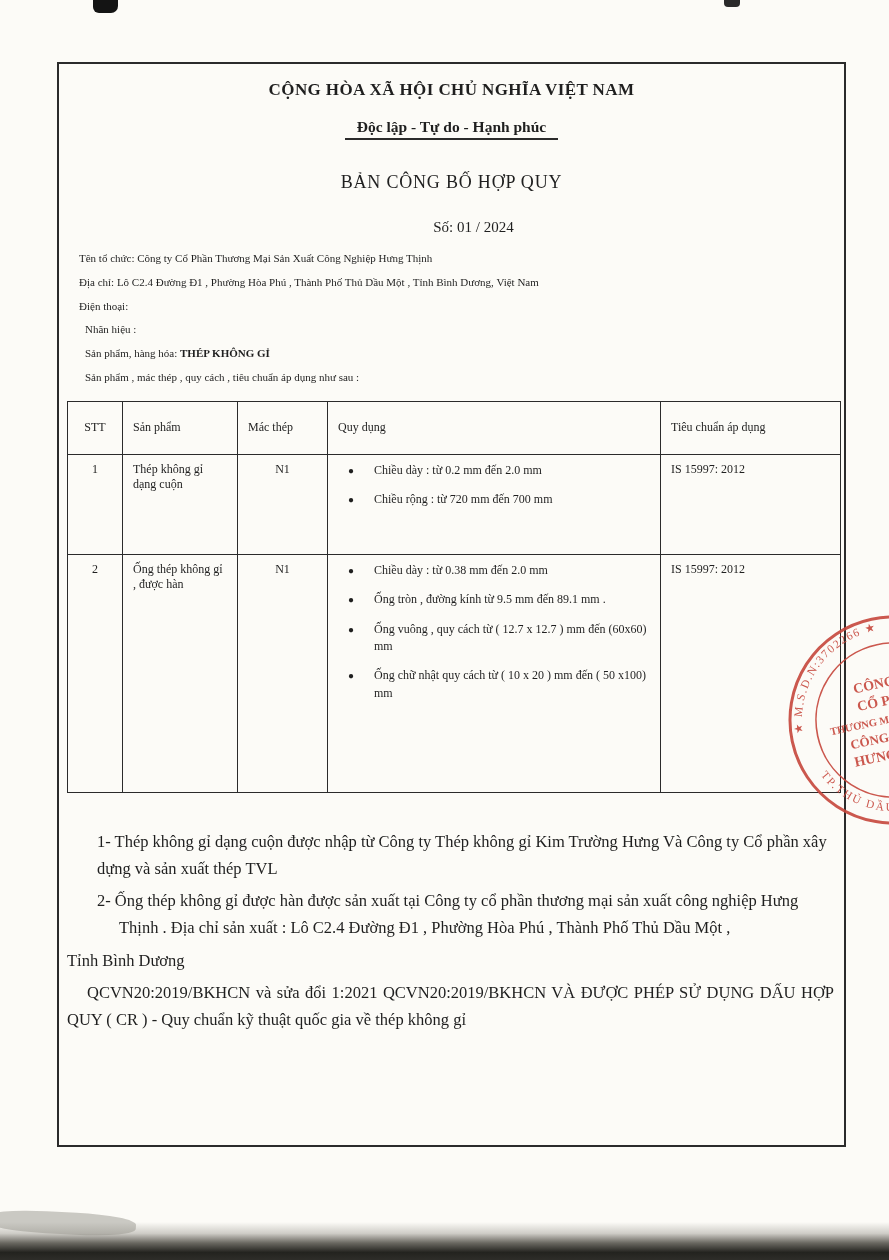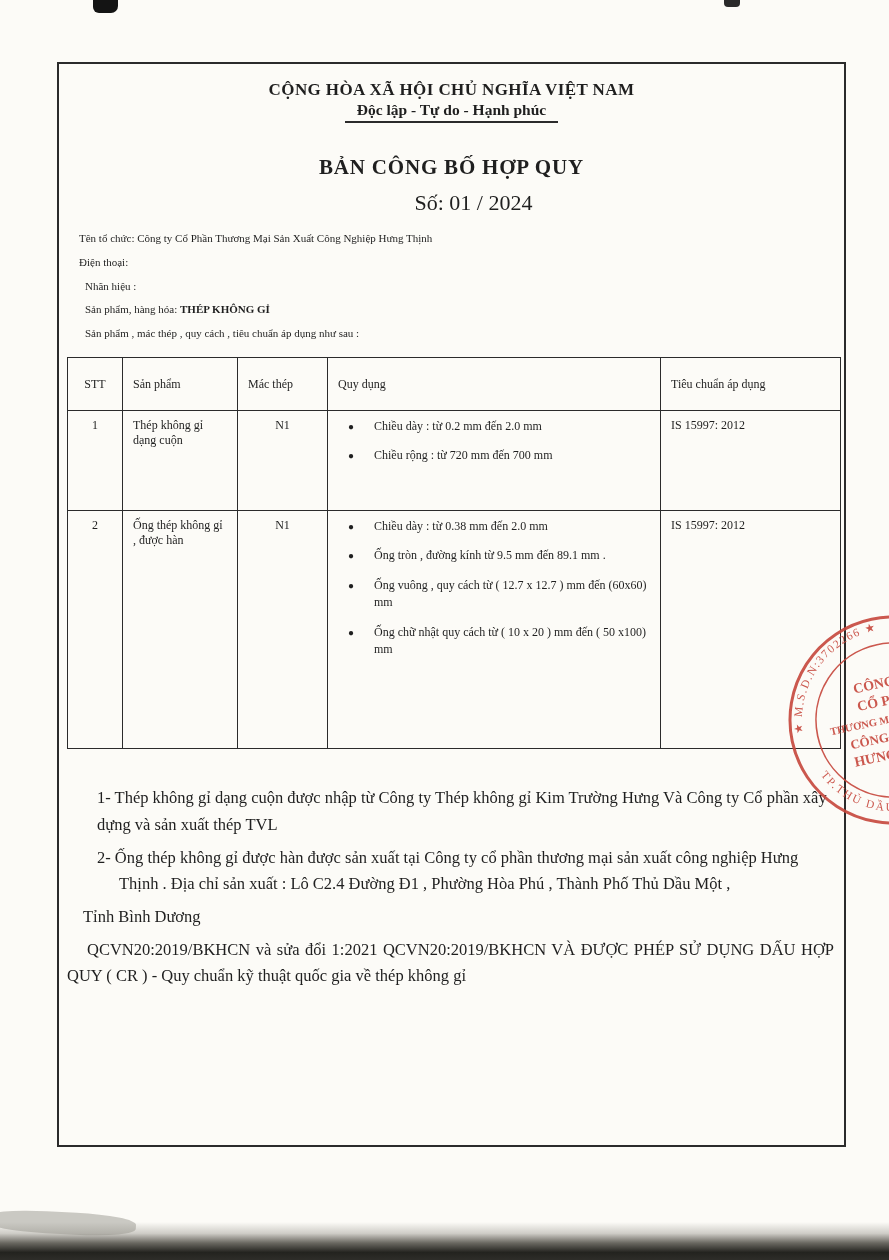--- a/index.html
+++ b/index.html
@@ -22,32 +22,32 @@
     width:789px;height:1085px;
     border:2px solid #2b2b2b;
     box-sizing:border-box;
   }
   .doc-head{text-align:center;}
   .national-title{
     margin:16px 10px 0 10px;
     font-size:17px;font-weight:bold;
     letter-spacing:0.4px;
   }
-  .motto{margin-top:1px;font-size:15.5px;font-weight:bold;}
+  .motto{margin-top:18px;font-size:15.5px;font-weight:bold;}
   .motto span{
     display:inline-block;
     padding:0 12px 2px 12px;
     border-bottom:2px solid #2b2b2b;
   }
   .doc-title{
     margin-top:32px;
-    font-size:21px;font-weight:bold;
+    font-size:18px;font-weight:normal;
     letter-spacing:0.8px;
   }
-  .doc-number{margin-top:10px;font-size:22px;padding-left:44px;}
+  .doc-number{margin-top:26px;font-size:15px;padding-left:44px;}
   .info{font-size:11px;line-height:1.62;}
   .info p{margin:6px 52px 0 20px;}
   .info p.indent{margin-left:26px;}
   .bold{font-weight:bold;}
   
   table.spec{
     margin:14px 7px 0 8px;
     border-collapse:collapse;
     table-layout:fixed;
     width:773px;
@@ -74,21 +74,21 @@
   ul.specs li::before{
     content:"●";
     position:absolute;
     left:2px;top:2px;
     font-size:10px;
   }
   
   .notes{font-size:16.5px;line-height:1.62;margin-top:36px;}
   .notes p{margin:6px 14px 0 38px;}
   .notes p.hang{padding-left:22px;text-indent:-22px;}
-  .notes p.small-indent{margin-left:24px;}
+  .notes p.small-indent{margin-left:8px;}
   .notes p.justified{
     margin-left:8px;margin-right:10px;
     text-indent:20px;
     text-align:justify;
   }
   
   .stamp{
     position:absolute;
     left:783px;top:610px;
     width:220px;height:220px;
@@ -141,20 +141,21 @@
       <div class="national-title">CỘNG HÒA XÃ HỘI CHỦ NGHĨA VIỆT NAM</div>
       <div class="motto">
         <span>Độc lập - Tự do - Hạnh phúc</span>
       </div>
       <div class="doc-title">BẢN CÔNG BỐ HỢP QUY</div>
       <div class="doc-number">Số: 01 / 2024</div>
     </div>
 
     <div class="info">
       <p style="margin-top:14px">Tên tổ chức: Công ty Cổ Phần Thương Mại Sản Xuất Công Nghiệp Hưng Thịnh</p>
+      <p>Địa chỉ: Lô C2.4 Đường Đ1 , Phường Hòa Phú , Thành Phố Thủ Dầu Một , Tỉnh Bình Dương, Việt Nam</p>
       <p>Điện thoại:</p>
       <p class="indent">Nhãn hiệu :</p>
       <p class="indent"><span>Sản phẩm, hàng hóa: </span><span class="bold">THÉP KHÔNG GỈ</span></p>
       <p class="indent">Sản phẩm , mác thép , quy cách , tiêu chuẩn áp dụng như sau :</p>
     </div>
 
     <table class="spec">
       <colgroup>
         <col style="width:55px">
           <col style="width:115px">

